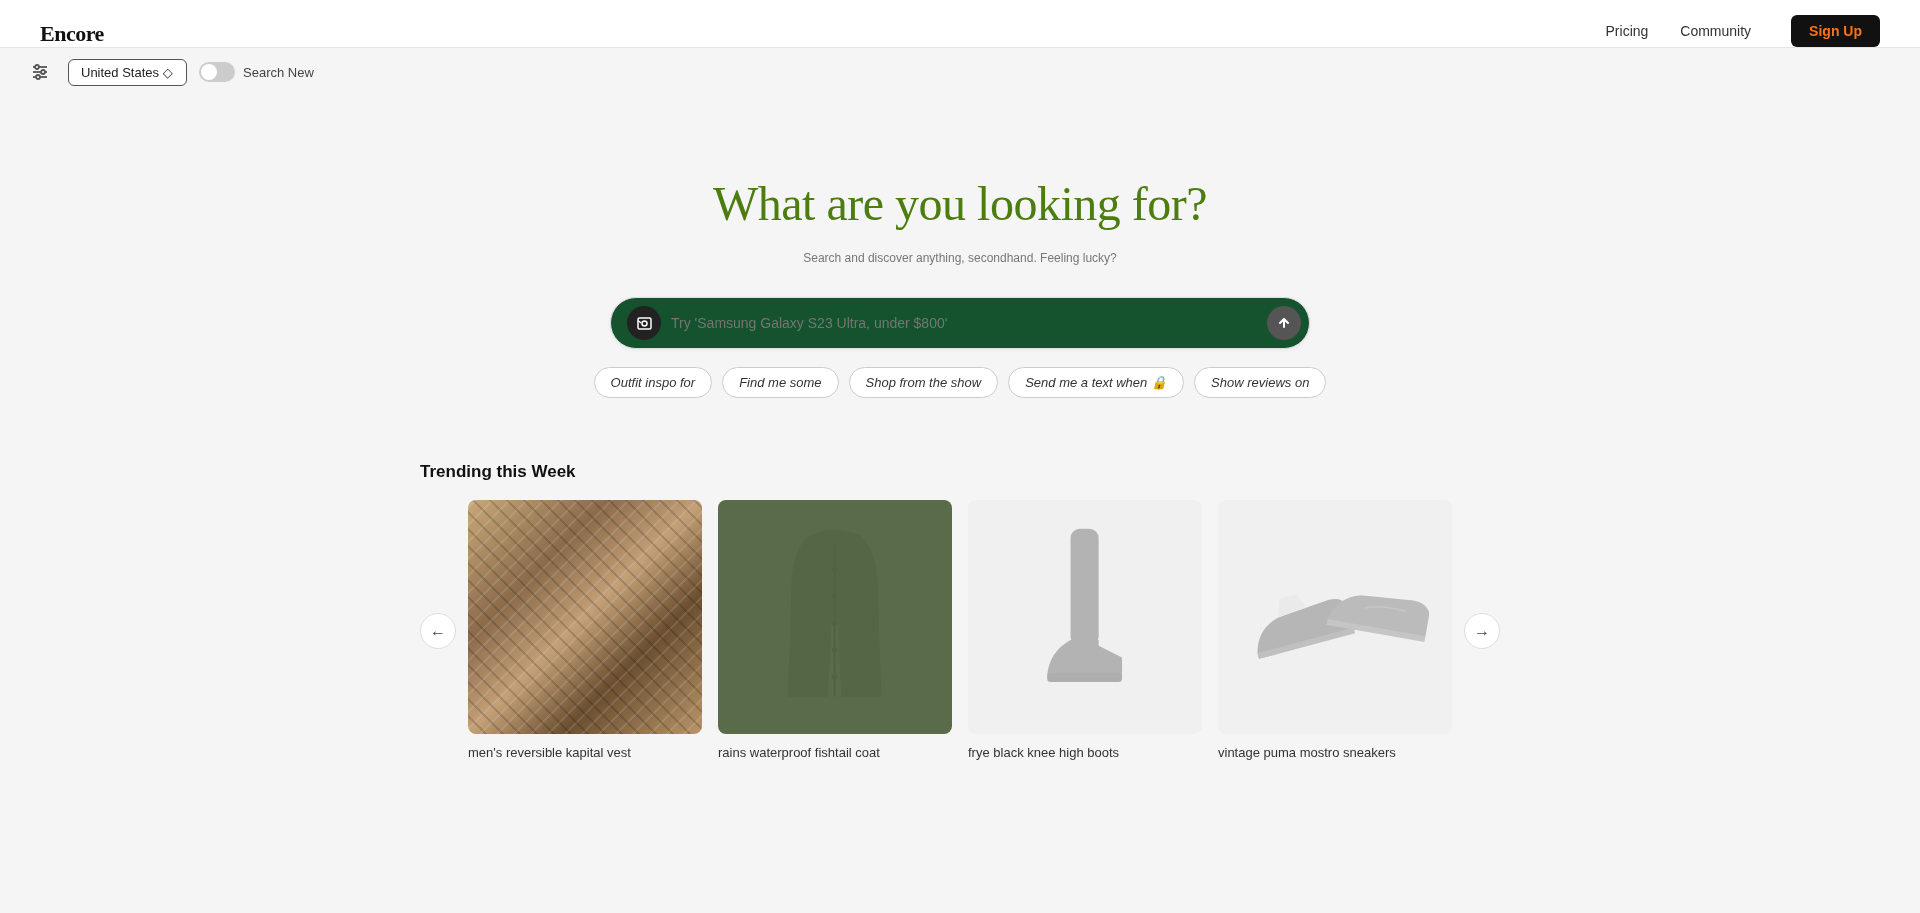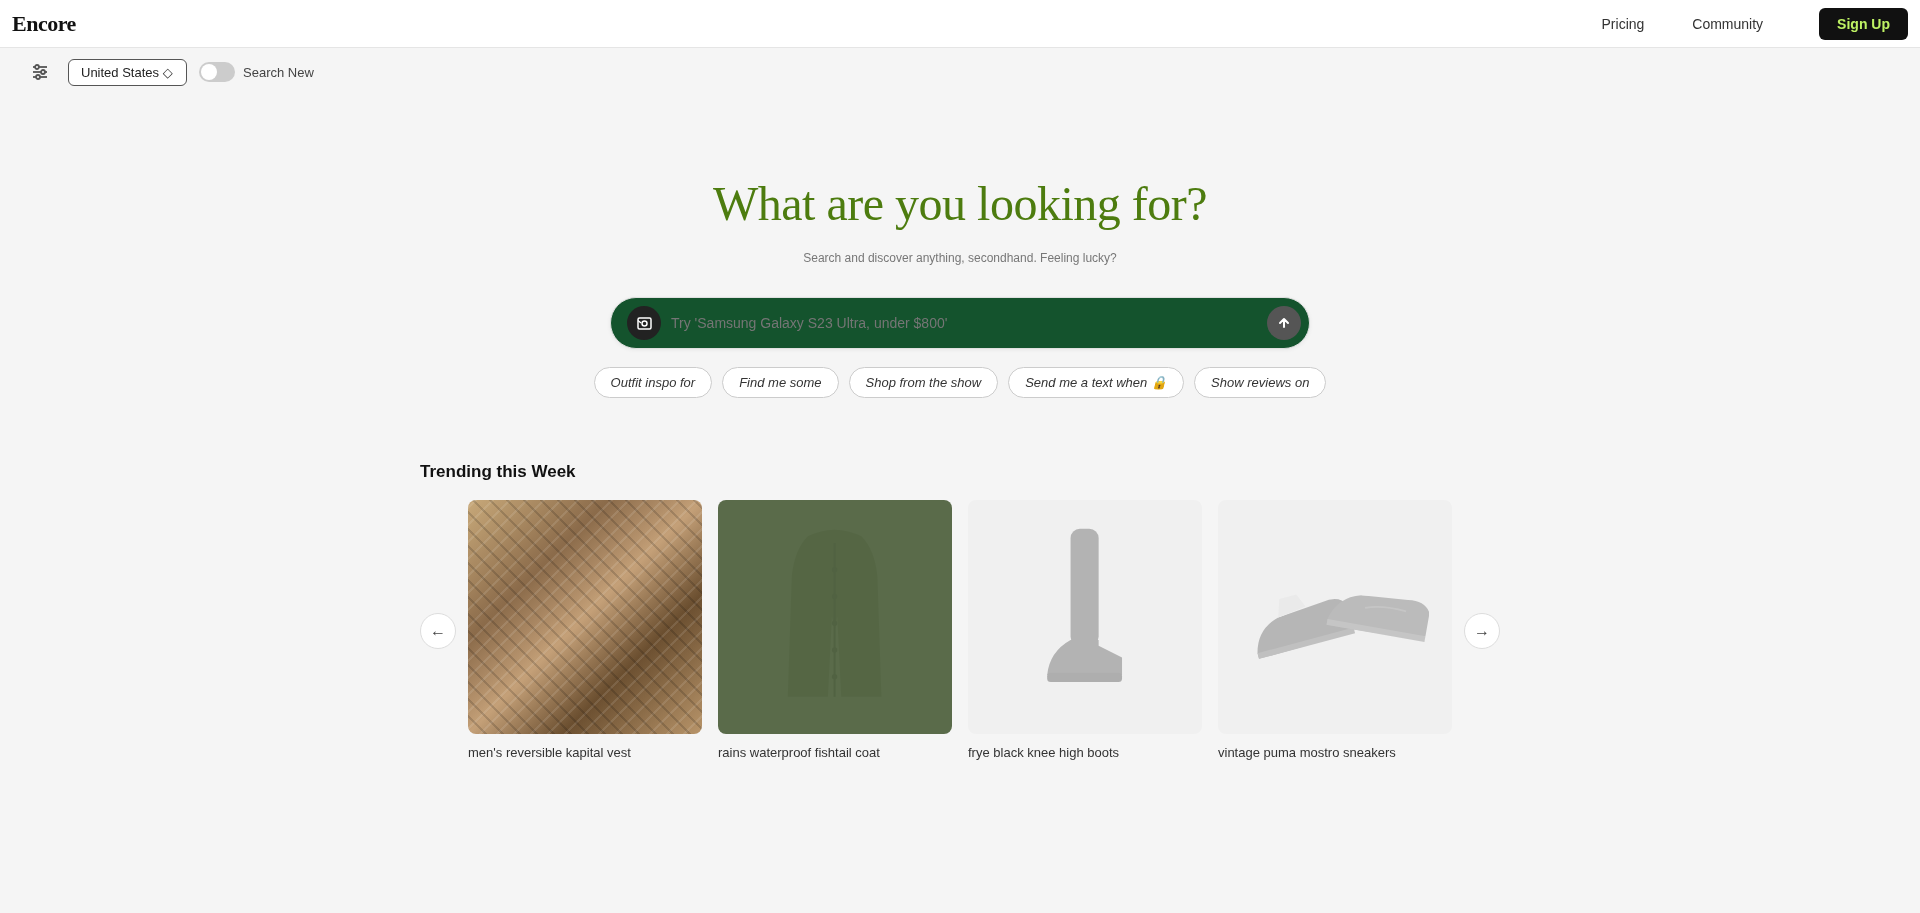--- a/index.html
+++ b/index.html
@@ -11,47 +11,47 @@
     }
 
     
     header {
       position: fixed;
       top: 0; left: 0; right: 0;
       height: 48px;
       background: #fff;
       border-bottom: 1px solid #e5e5e5;
       display: flex;
-      align-items: center;
-      padding: 0 12px;
+      align-items: flex-end;
+      padding: 0 40px;
       z-index: 100;
     }
     .logo {
       font-size: 22px;
       font-weight: 700;
       letter-spacing: -0.5px;
       color: #111;
       font-style: normal;
       font-family: Georgia, serif;
       flex: 1;
     }
     .nav-links {
       display: flex;
       align-items: center;
-      gap: 48px;
+      gap: 32px;
     }
     .nav-link {
       font-size: 14px;
       color: #333;
       text-decoration: none;
       cursor: pointer;
     }
     .signup-btn {
       background: #111;
-      color: #bef264;
+      color: #f97316;
       border: none;
       border-radius: 6px;
       padding: 8px 18px;
       font-size: 14px;
       font-weight: 600;
       cursor: pointer;
       margin-left: 8px;
     }
 
     

